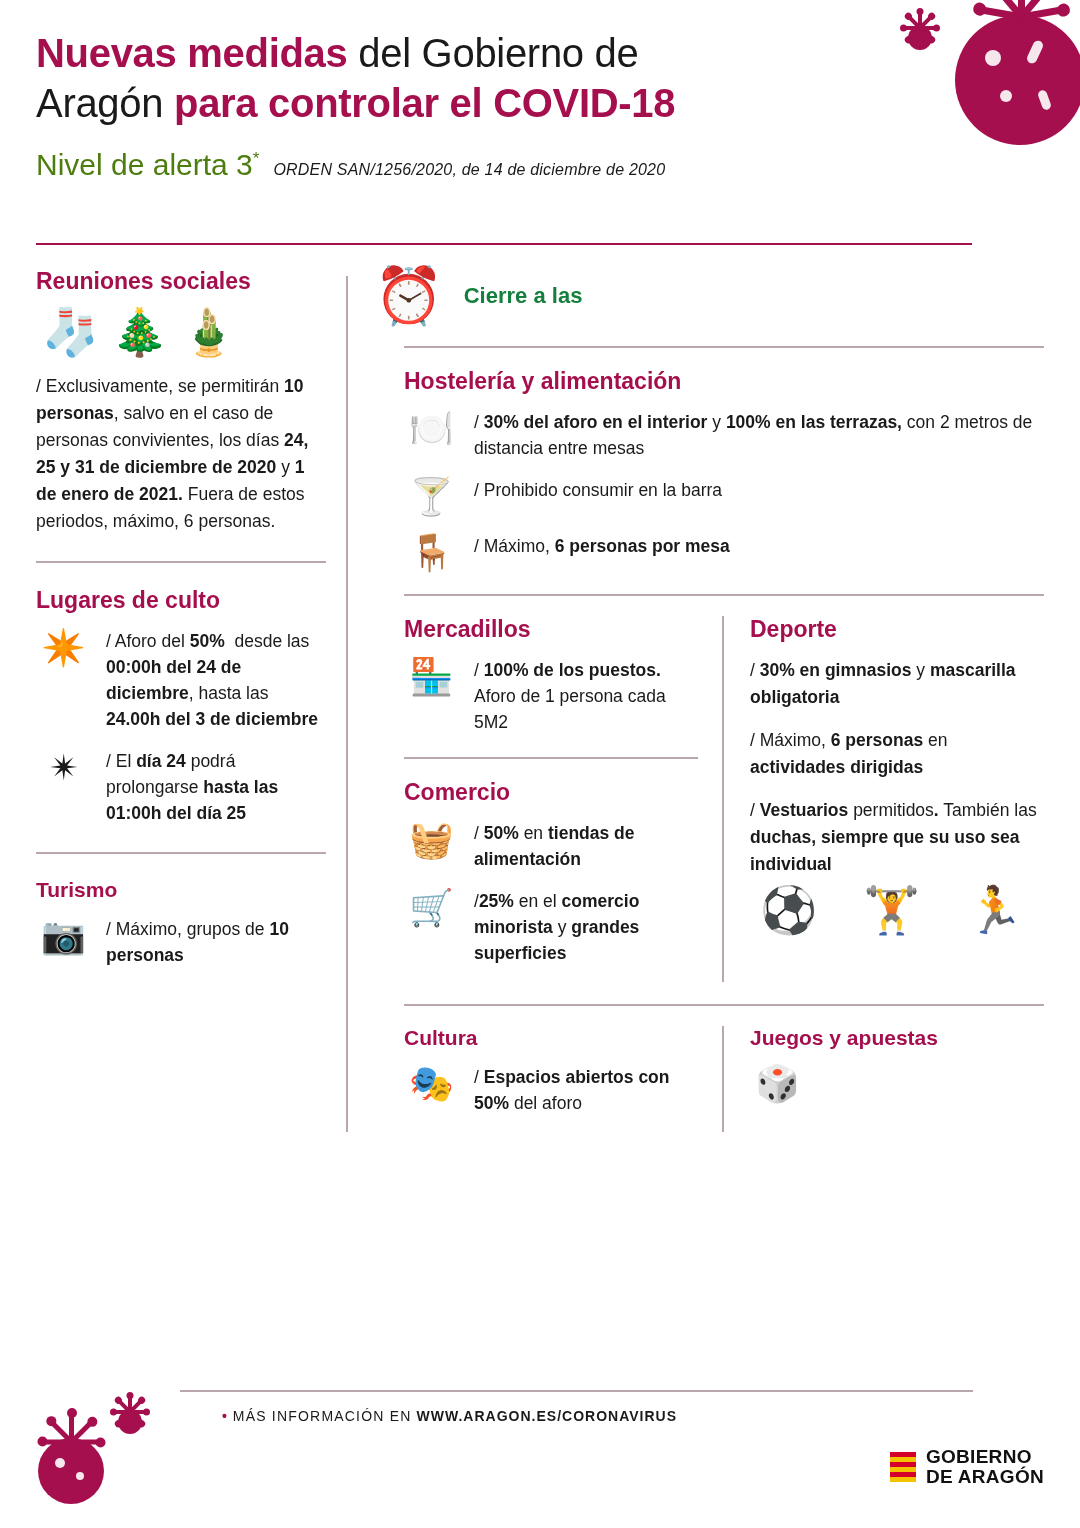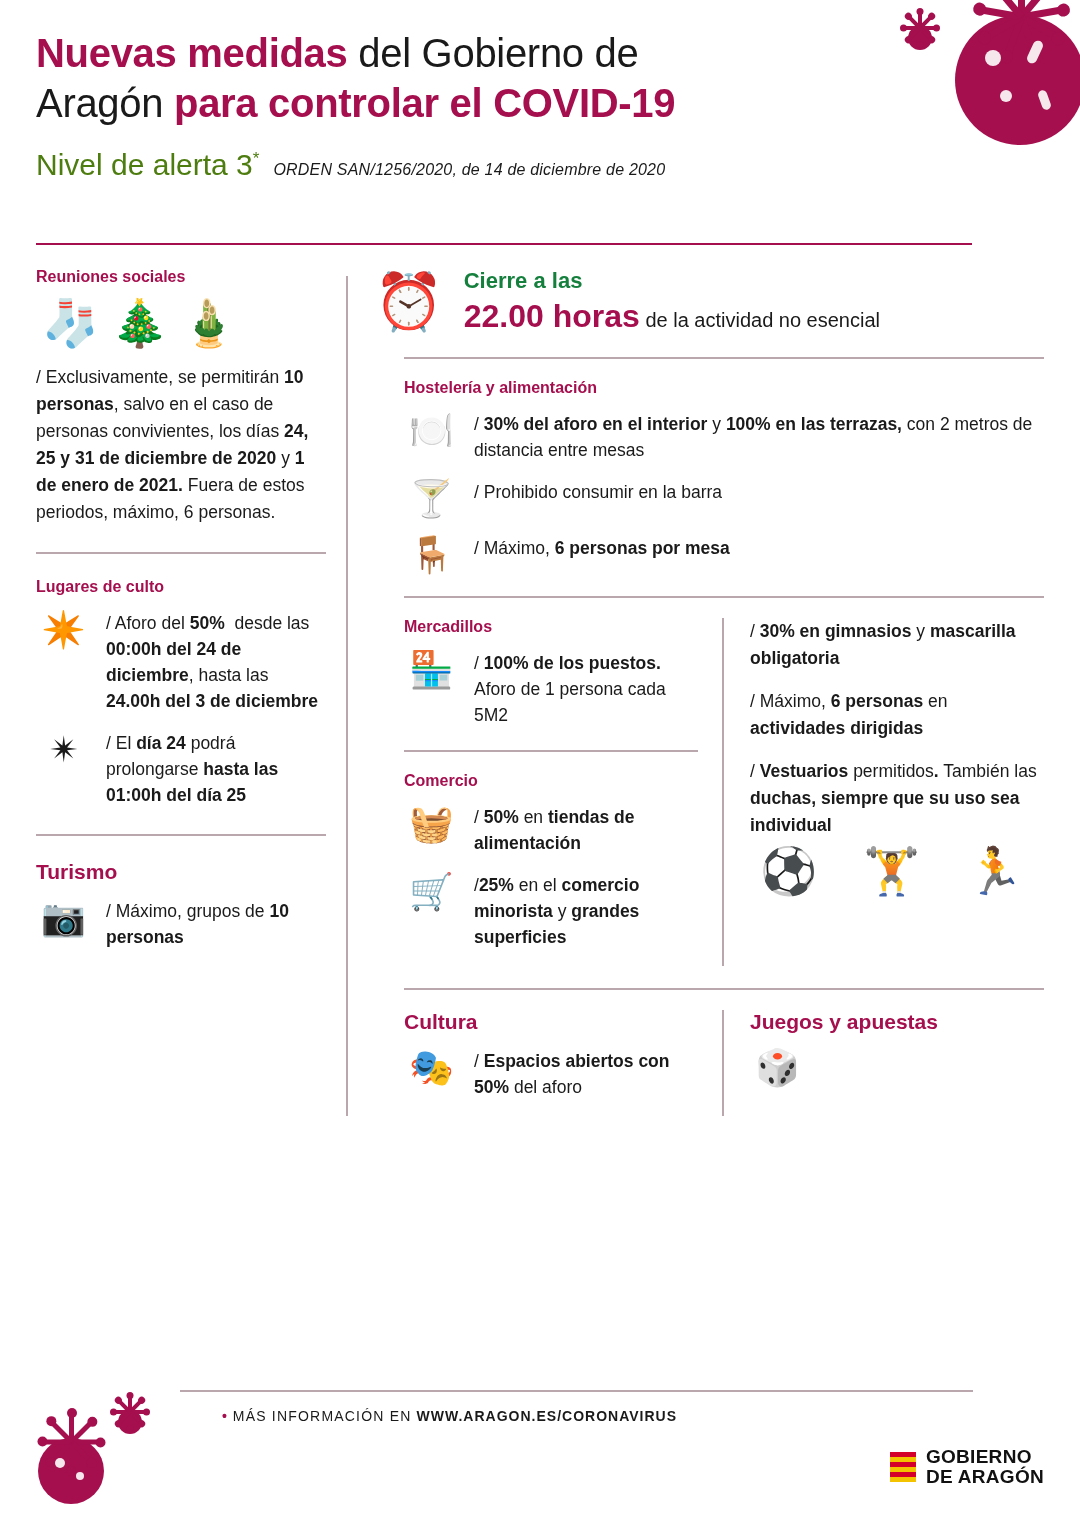--- a/index.html
+++ b/index.html
@@ -121,21 +121,21 @@
     margin: 8px 0 0 0;
   }
   .col-right {
     flex: 1;
     padding-left: 26px;
     box-sizing: border-box;
   }
 
   h2.sec {
     color: #a50f4e;
-    font-size: 16px;
+    font-size: 23px;
     font-weight: 700;
     margin: 0 0 14px 0;
   }
   h2.sec.small {
     font-size: 21px;
   }
   .body-text {
     font-size: 17.5px;
     line-height: 27px;
     color: #1a1a1a;
@@ -383,21 +383,21 @@
         <div class="knob" style="width:7px;height:7px;top:-4px;"></div>
       </div>
     <div class="spike" style="left:30px; top:6px; width:4px; height:16px; transform:rotate(315deg);">
         <div class="knob" style="width:7px;height:7px;top:-4px;"></div>
       </div>
   </div>
 
   <div class="header">
     <div class="title">
       <span class="hl">Nuevas medidas</span><span> del Gobierno de</span><br>
-      <span>Aragón </span><span class="hl">para controlar el COVID-19</span>
+      <span>Aragón </span><span class="hl">para controlar el COVID-18</span>
     </div>
     <div class="subtitle-row">
       <div class="level"><span>Nivel de alerta 3</span><sup>*</sup></div>
       <div class="order">ORDEN SAN/1256/2020, de 14 de diciembre de 2020</div>
     </div>
   </div>
   <div class="header-rule"></div>
 
   <div class="content">
 
@@ -433,21 +433,20 @@
     </div>
 
     <div class="vline"></div>
 
     <div class="col-right">
 
       <div class="closing">
         <div class="clock-ill">⏰</div>
         <div class="closing-text">
           <div class="l1">Cierre a las</div>
-          <div class="l2"><span class="big">22.00 horas</span><span> de la actividad no esencial</span></div>
         </div>
       </div>
 
       <div class="hr thin" style="margin-left:30px;"></div>
 
       <div style="padding-left:30px;">
         <h2 class="sec">Hostelería y alimentación</h2>
         <div class="item">
           <div class="ico">🍽️</div>
           <div class="txt">/ <b>30% del aforo en el interior</b> y <b>100% en las terrazas,</b> con 2 metros de distancia entre mesas</div>
@@ -481,20 +480,21 @@
           </div>
           <div class="item">
             <div class="ico">🛒</div>
             <div class="txt">/<b>25%</b> en el <b>comercio minorista</b> y <b>grandes superficies</b></div>
           </div>
         </div>
 
         <div class="vline2"></div>
 
         <div class="c second">
+          <h2 class="sec">Deporte</h2>
           <div class="body-text" style="margin-bottom:16px;">/ <b>30% en gimnasios</b> y <b>mascarilla obligatoria</b></div>
           <div class="body-text" style="margin-bottom:16px;">/ Máximo, <b>6 personas</b> en <b>actividades dirigidas</b></div>
           <div class="body-text" style="margin-bottom:9px;">/ <b>Vestuarios</b> permitidos<b>.</b> También las <b>duchas, siempre que su uso sea individual</b></div>
           <div class="emoji-row" style="gap:46px; margin-left:10px;">
             <span class="emoji">⚽</span>
             <span class="emoji">🏋️</span>
             <span class="emoji">🏃</span>
           </div>
         </div>
       </div>

